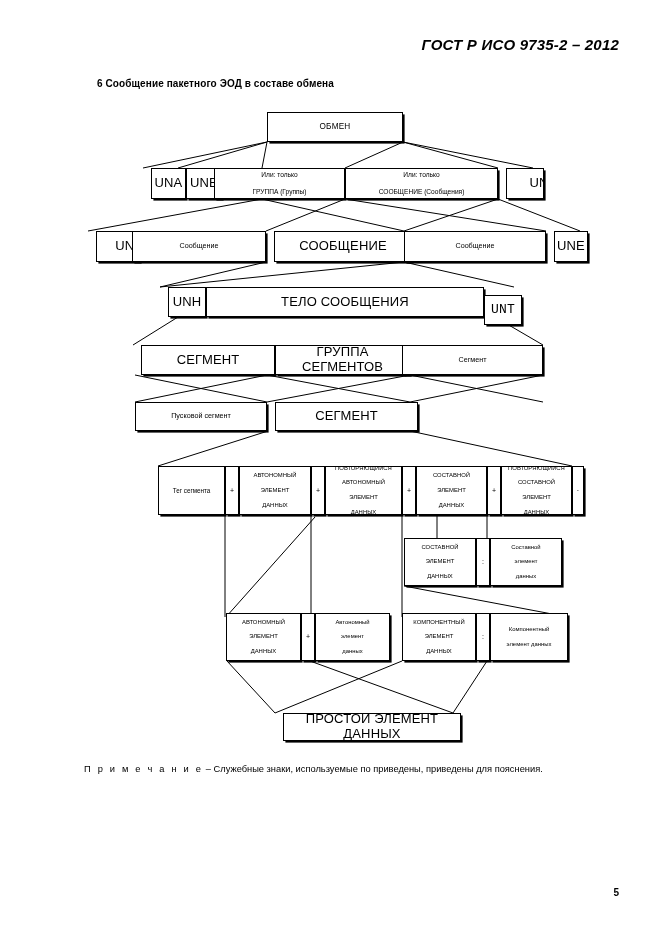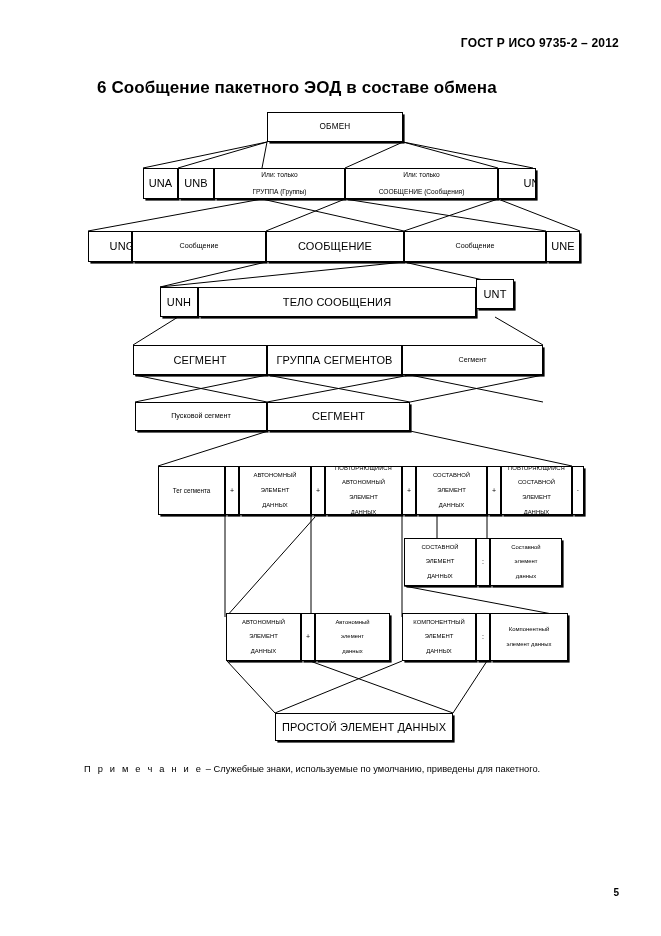--- a/index.html
+++ b/index.html
@@ -10,47 +10,48 @@
     font-family:"Liberation Sans","DejaVu Sans",sans-serif;
     color:#000000;
     position:relative;
     overflow:hidden;
   }
   .page{position:relative;width:661px;height:936px;}
 
   
   .doc-header{
     position:absolute;top:36px;right:42px;
-    font-size:12px;font-weight:bold;letter-spacing:.2px;
+    font-size:15px;font-weight:bold;letter-spacing:.2px;
     white-space:nowrap;
+    font-style:italic;
   }
   .section-title{
     position:absolute;top:78px;left:97px;
-    font-size:17px;font-weight:bold;letter-spacing:.1px;
+    font-size:10px;font-weight:bold;letter-spacing:.1px;
     white-space:nowrap;
   }
 
   
   .diagram{position:absolute;left:0;top:0;width:661px;height:760px;}
   .svg-layer{position:absolute;left:0;top:0;width:661px;height:760px;}
 
   .bx{
     position:absolute;
     box-sizing:border-box;
     border:1.2px solid #000;
     background:#fff;
     display:flex;align-items:center;justify-content:center;
     text-align:center;
     line-height:1.12;
     overflow:hidden;
     z-index:3;
   }
   .bx span{display:block;padding:0 2px;}
 
-  .t-caps{font-size:11px;letter-spacing:.15px;}
+  .t-caps{font-size:13px;letter-spacing:.15px;margin-left:8px;}
   .t-caps9{font-size:8.2px;letter-spacing:.2px;}
   .t-mixed{font-size:7.2px;}
   .t-small{font-size:6.3px;line-height:1.22;}
   .t-xsmall{font-size:5.9px;line-height:1.25;}
   .t-sep{font-size:7px;}
   .t-two{font-size:6.6px;line-height:1.3;}
 
   .shadow{box-shadow:2px 2px 0 -0.4px #000;}
 
   
@@ -168,21 +169,21 @@
     <div class="bx shadow t-caps" style="left:546px;top:231px;width:34px;height:31px;">
       <span>UNE</span>
     </div>
 
     <div class="bx shadow t-caps" style="left:160px;top:287px;width:38px;height:30px;">
       <span>UNH</span>
     </div>
     <div class="bx shadow t-caps" style="left:198px;top:287px;width:278px;height:30px;">
       <span>ТЕЛО СООБЩЕНИЯ</span>
     </div>
-    <div class="bx shadow t-caps" style="left:476px;top:279px;width:38px;height:30px;">
+    <div class="bx shadow t-caps" style="left:476px;top:295px;width:38px;height:30px;font-family:Liberation Mono, monospace;">
       <span>UNT</span>
     </div>
 
     <div class="bx shadow t-caps" style="left:133px;top:345px;width:134px;height:30px;">
       <span>СЕГМЕНТ</span>
     </div>
     <div class="bx shadow t-caps" style="left:267px;top:345px;width:135px;height:30px;">
       <span>ГРУППА СЕГМЕНТОВ</span>
     </div>
     <div class="bx shadow t-mixed" style="left:402px;top:345px;width:141px;height:30px;">
@@ -300,18 +301,18 @@
 
     <div class="bx shadow t-caps" style="left:275px;top:713px;width:178px;height:28px;">
       <span>ПРОСТОЙ ЭЛЕМЕНТ ДАННЫХ</span>
     </div>
 
   </div>
 
   <div class="note">
     <span class="lead">П р и м е ч а н и е</span>
     <span>–</span>
-    <span>Служебные знаки, используемые по умолчанию, приведены для пакетного.</span>
+    <span>Служебные знаки, используемые по приведены, приведены для пояснения.</span>
   </div>
 
   <div class="page-num">5</div>
 
 </div>
 
 </body></html>

